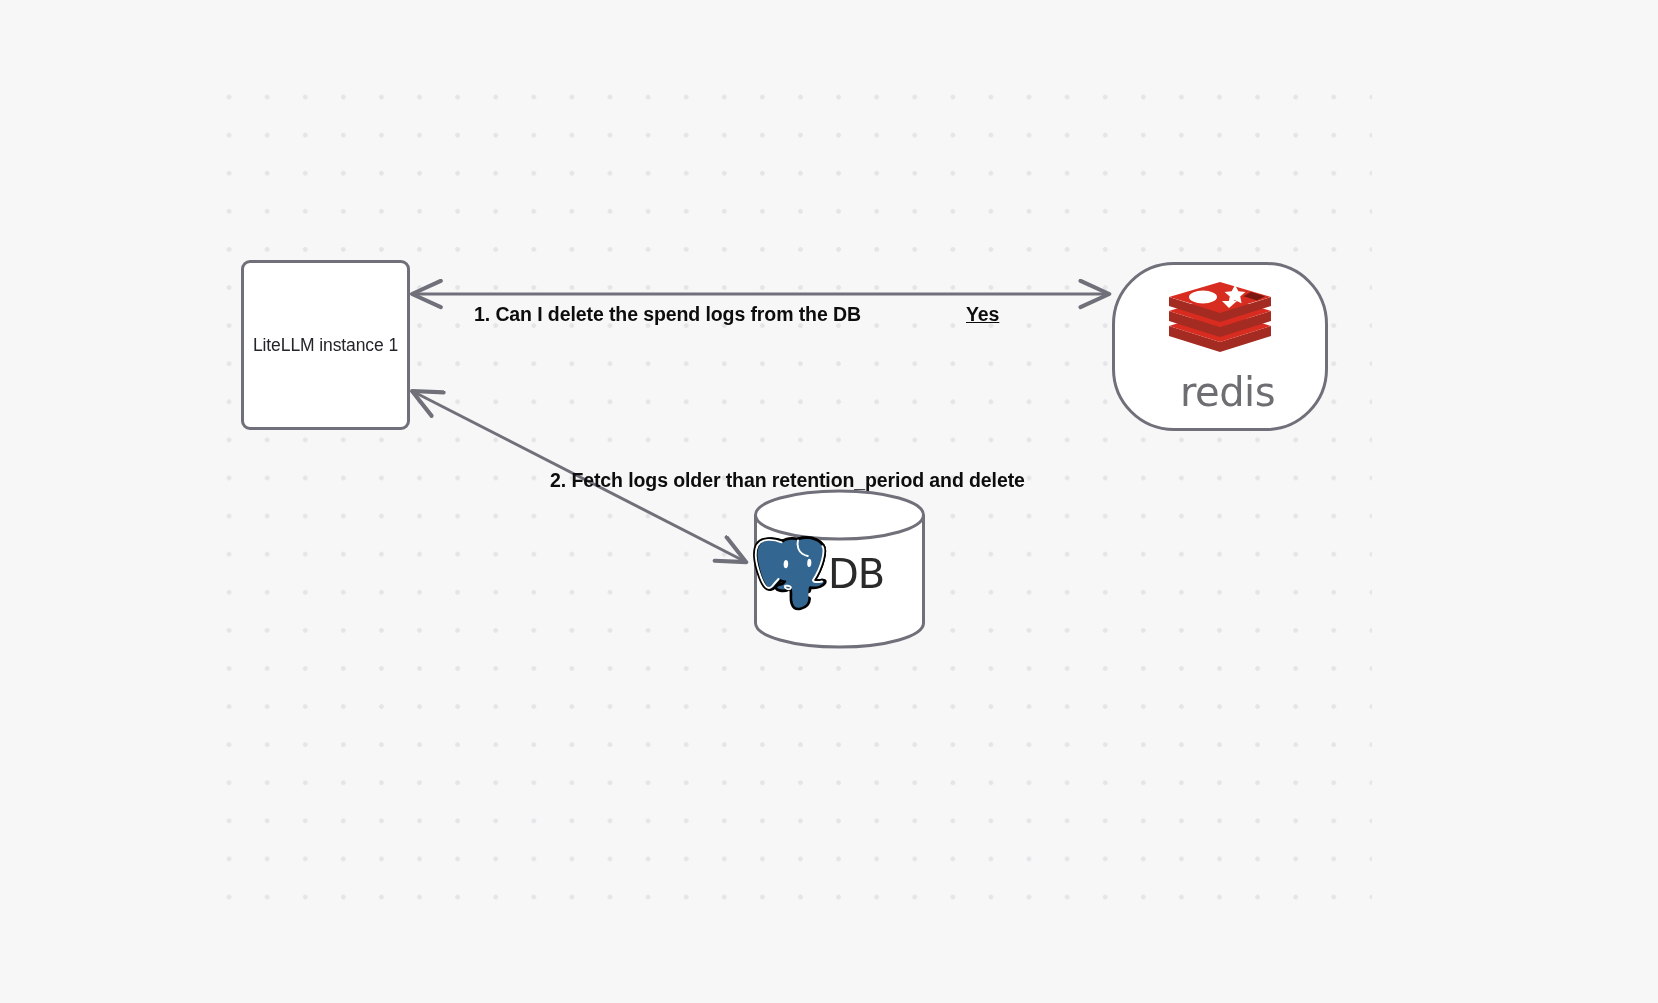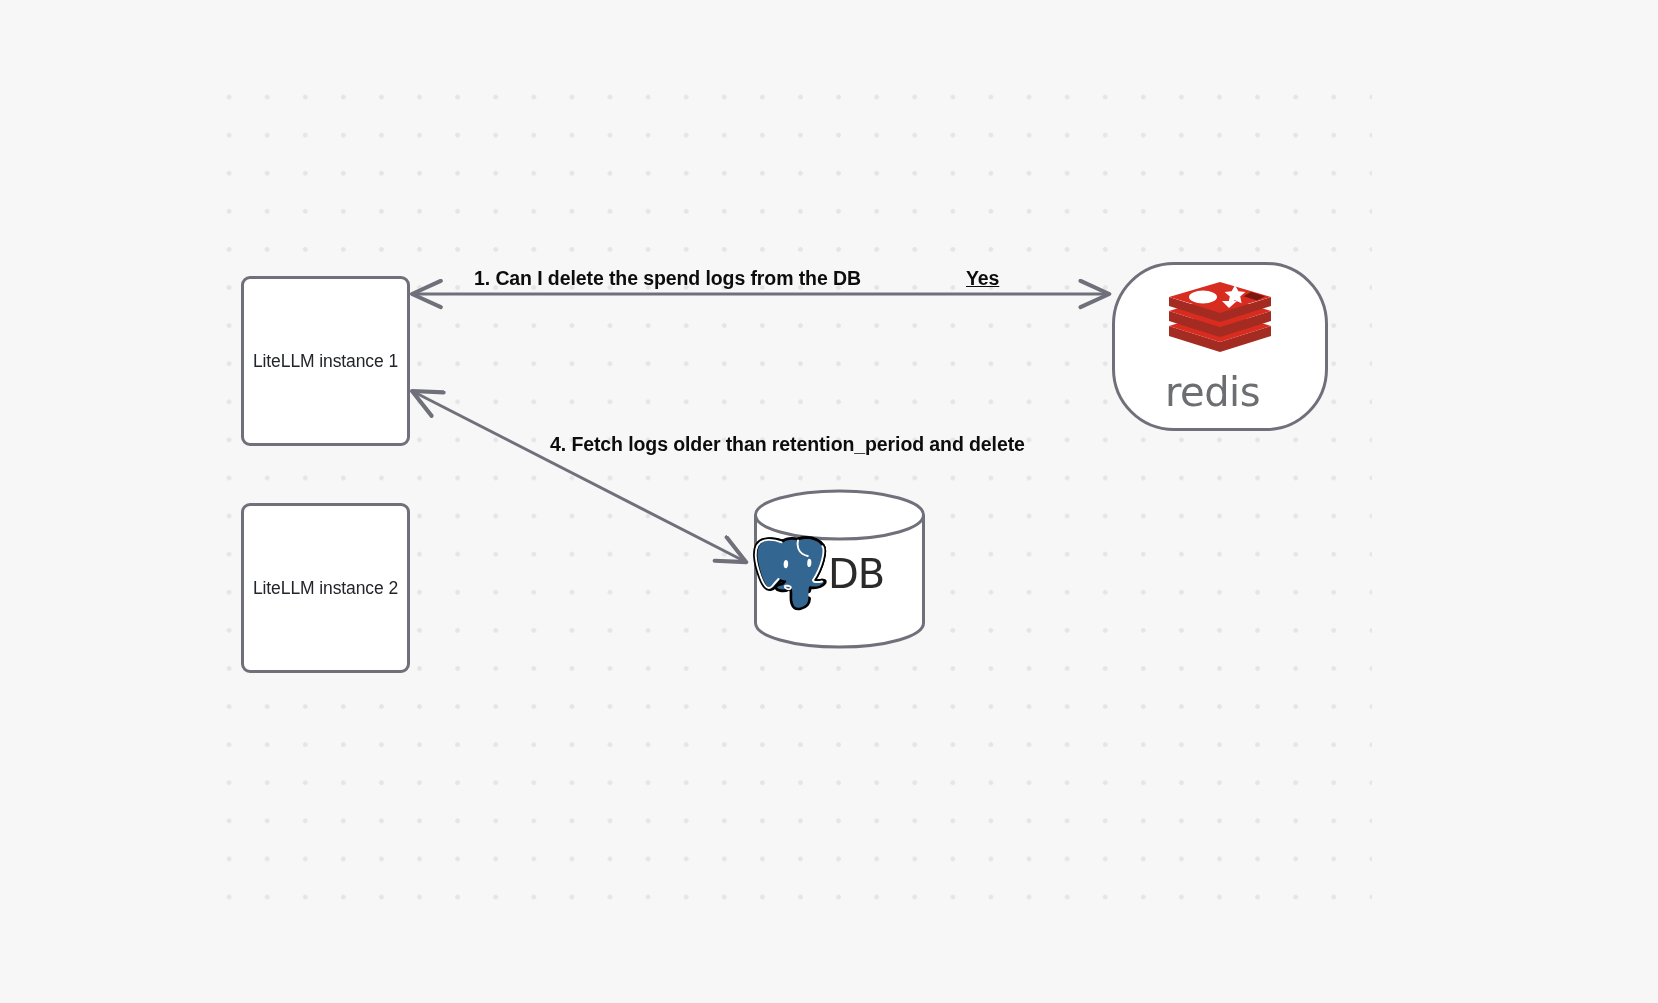--- a/index.html
+++ b/index.html
@@ -47,21 +47,20 @@
   }
   .llm-box {
     width: 169px;
     height: 170px;
     background: #ffffff;
     border: 3px solid #70707a;
     border-radius: 9px;
     display: flex;
     align-items: center;
     justify-content: center;
-    margin-top: 16px;
   }
   .llm-box .llm-label {
     font-size: 17.5px;
     color: #23252b;
     font-family: "Liberation Sans", sans-serif;
     letter-spacing: -0.1px;
     line-height: 1.2;
     text-align: center;
     user-select: none;
   }
@@ -79,21 +78,21 @@
     border: 3px solid #70707a;
     border-radius: 62px;
     display: flex;
     flex-direction: column;
     align-items: center;
     justify-content: center;
   }
   .redis-logo {
     display: flex;
     flex-direction: column;
-    align-items: flex-start;
+    align-items: flex-end;
     justify-content: center;
     gap: 18px;
   }
   .redis-wordmark {
     font-family: "DejaVu Sans", sans-serif;
     font-size: 40px;
     font-weight: 400;
     color: #6d6e71;
     letter-spacing: -0.5px;
     line-height: 1;
@@ -137,20 +136,21 @@
   .edge-label {
     position: absolute;
     font-family: "Liberation Sans", sans-serif;
     font-weight: bold;
     font-size: 19.5px;
     color: #0d0d0d;
     letter-spacing: -0.1px;
     white-space: nowrap;
     line-height: 1;
     user-select: none;
+    margin-top: 36px;
   }
   #label-step1 { left: 474px; top: 269px; }
   #label-yes   { left: 966px; top: 269px; text-decoration: underline; }
   #label-step2 { left: 550px; top: 435px; }
 </style>
 </head>
 <body>
 
 <div id="canvas">
 
@@ -168,29 +168,26 @@
 
     <line x1="412" y1="294" x2="1109" y2="294" stroke="#70707a" stroke-width="3" marker-start="url(#arrow-open-rev)" marker-end="url(#arrow-open)"></line>
 
     <line x1="412" y1="391" x2="746" y2="562" stroke="#70707a" stroke-width="3" marker-start="url(#arrow-open-rev)" marker-end="url(#arrow-open)"></line>
   </svg>
 
   <div class="edge-label" id="label-step1">1.  Can I delete the spend logs from the DB</div>
 
   <div class="edge-label" id="label-yes">Yes</div>
 
-  <div class="edge-label" id="label-step2">4.  Fetch logs older than retention_period and delete</div>
+  <div class="edge-label" id="label-step2">2.  Fetch logs older than retention_period and delete</div>
 
   <div class="node llm-box" id="node-litellm-1">
     <span class="llm-label">LiteLLM instance 1</span>
   </div>
 
-  <div class="node llm-box" id="node-litellm-2">
-    <span class="llm-label">LiteLLM instance 2</span>
-  </div>
 
 
   <div class="node" id="node-redis">
     <div class="redis-logo">
       <svg width="110" height="72" viewBox="0 0 110 72" xmlns="http://www.w3.org/2000/svg">
 
         <path d="M55 71 L4 55 L4 45 L55 61 L106 45 L106 55 Z" fill="#a32b21"></path>
         <path d="M4 45 L55 29 L106 45 L55 61 Z" fill="#d82c20"></path>
 
         <path d="M55 56 L4 40 L4 30 L55 46 L106 30 L106 40 Z" fill="#a32b21"></path>

